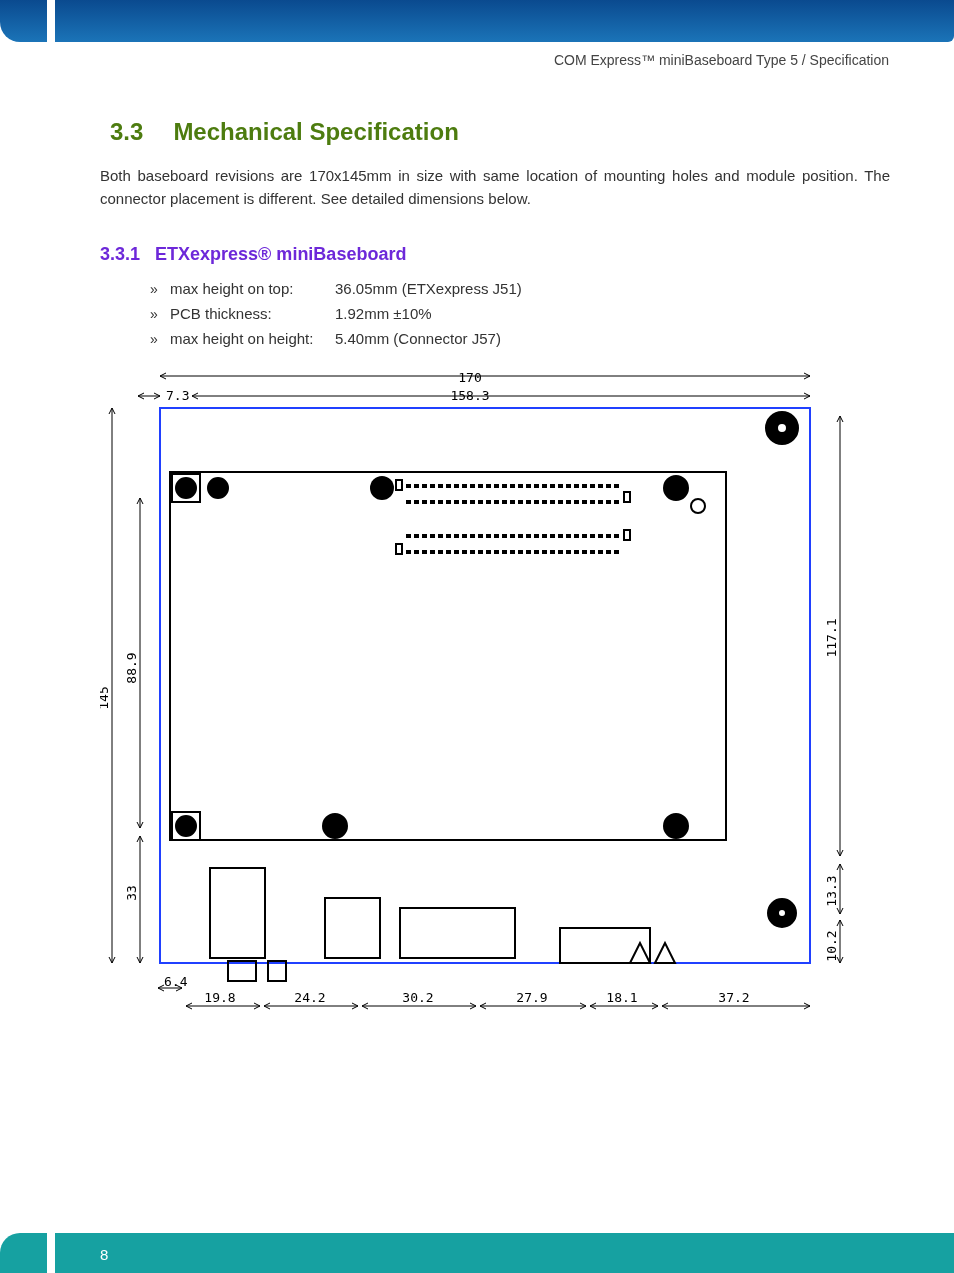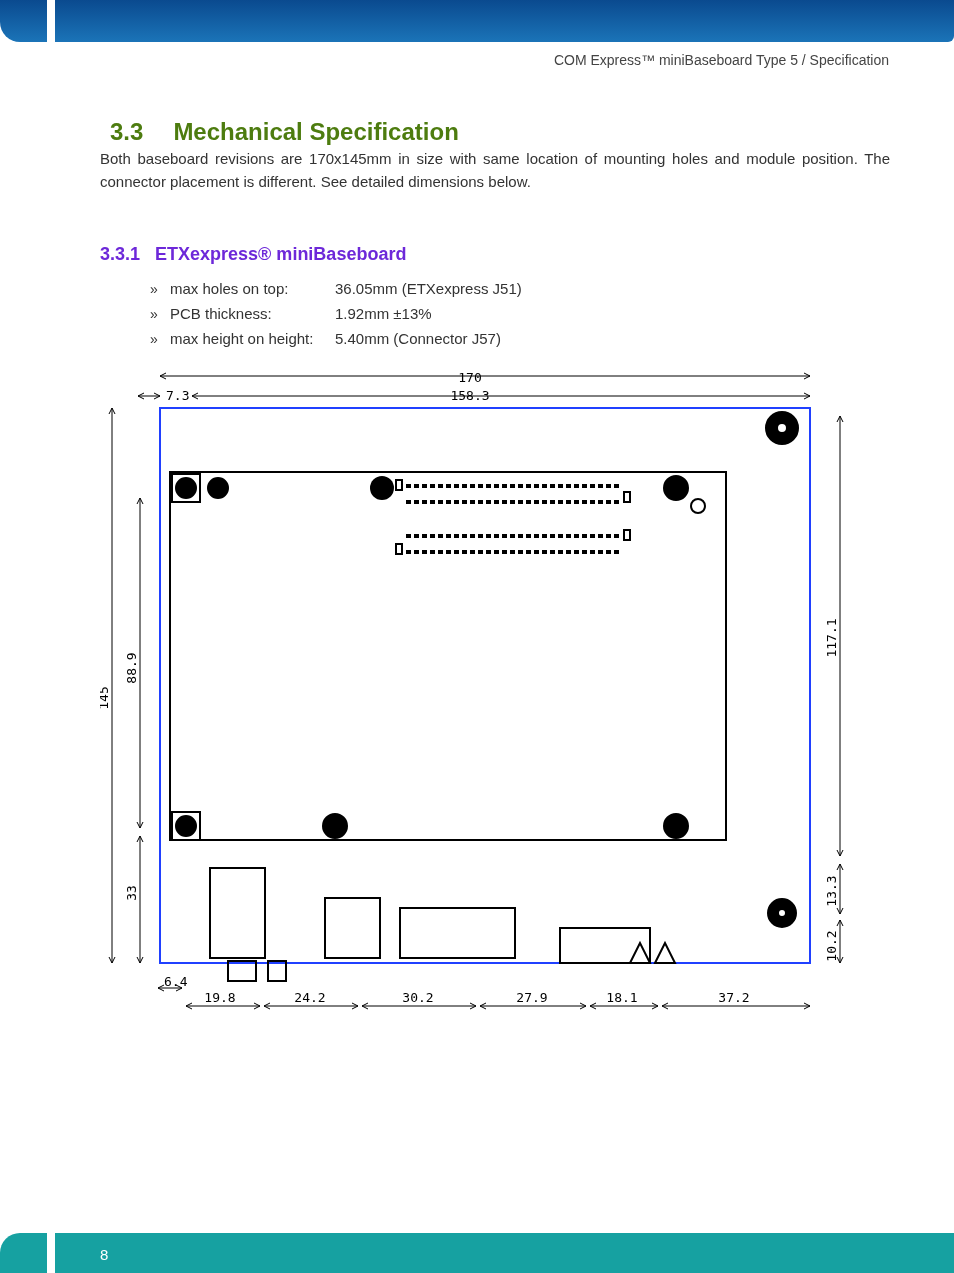--- a/index.html
+++ b/index.html
@@ -40,21 +40,21 @@
     position: absolute;
     top: 118px;
     left: 110px;
     font-size: 24px;
     font-weight: bold;
     color: #4d7c0f;
   }
   .h1 .num { margin-right: 30px; }
   .body-p {
     position: absolute;
-    top: 147px;
+    top: 164px;
     left: 100px;
     width: 790px;
     font-size: 15px;
     line-height: 1.55;
     color: #333;
     text-align: justify;
   }
   .h2 {
     position: absolute;
     top: 244px;
@@ -135,27 +135,27 @@
 
 <div class="body-p">Both baseboard revisions are 170x145mm in size with same location of mounting holes and module position. The connector placement is different. See detailed dimensions below.</div>
 
 <div class="h2">
   <span class="num">3.3.1</span><span>ETXexpress® miniBaseboard</span>
 </div>
 
 <div class="spec-list">
   <div class="spec-row">
     <span class="spec-bullet">»</span>
-    <span class="spec-label">max holes on top:</span>
+    <span class="spec-label">max height on top:</span>
     <span class="spec-val">36.05mm (ETXexpress J51)</span>
   </div>
   <div class="spec-row">
     <span class="spec-bullet">»</span>
     <span class="spec-label">PCB thickness:</span>
-    <span class="spec-val">1.92mm ±13%</span>
+    <span class="spec-val">1.92mm ±10%</span>
   </div>
   <div class="spec-row">
     <span class="spec-bullet">»</span>
     <span class="spec-label">max height on height:</span>
     <span class="spec-val">5.40mm (Connector J57)</span>
   </div>
 </div>
 
 <div class="drawing">
 <svg viewBox="0 0 760 650" xmlns="http://www.w3.org/2000/svg">

